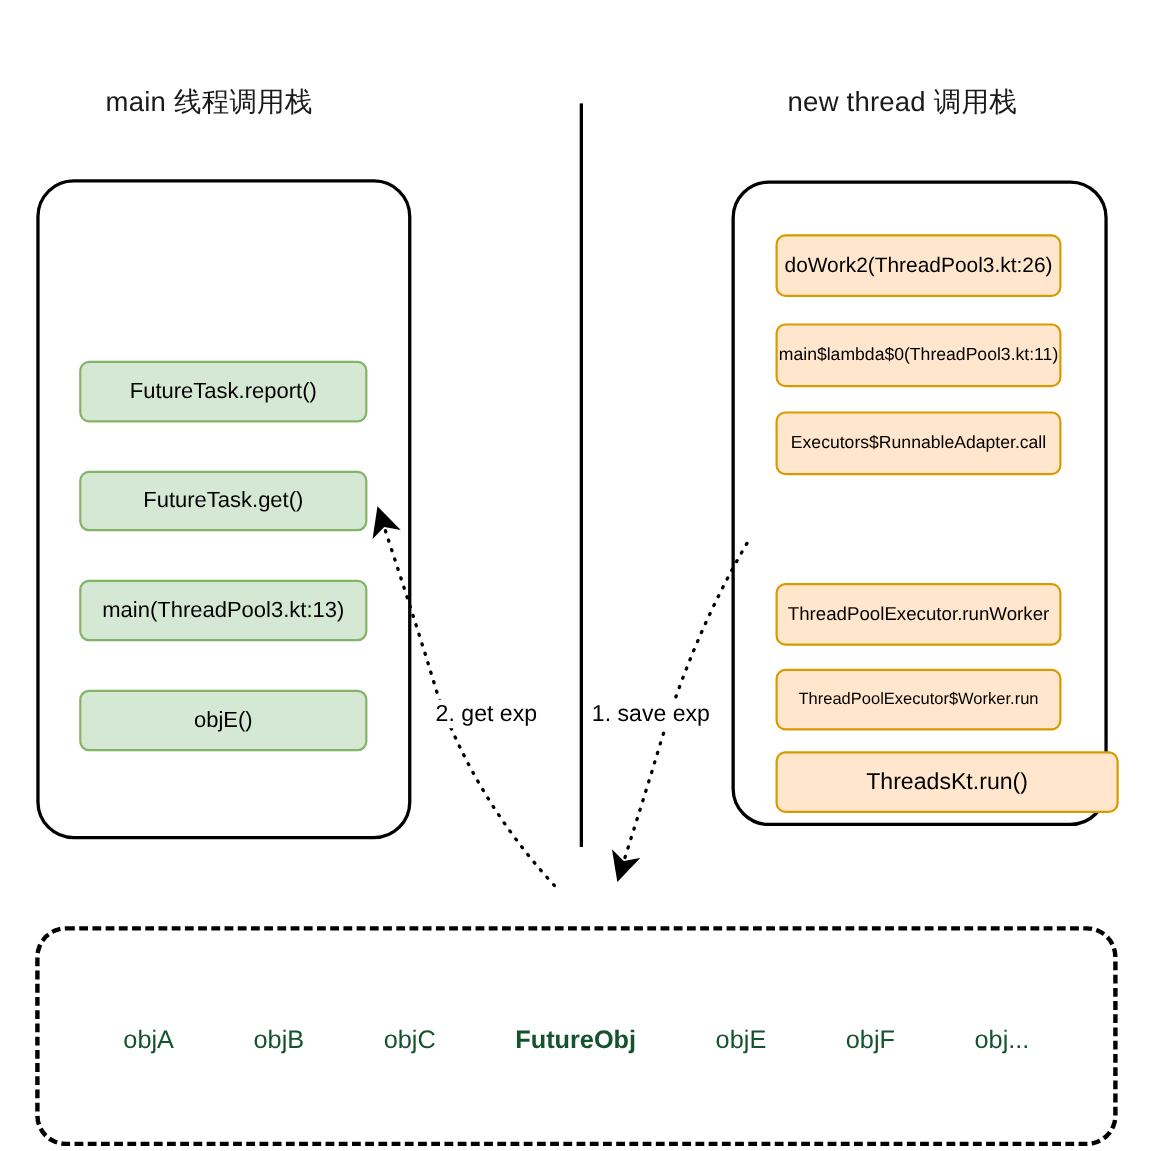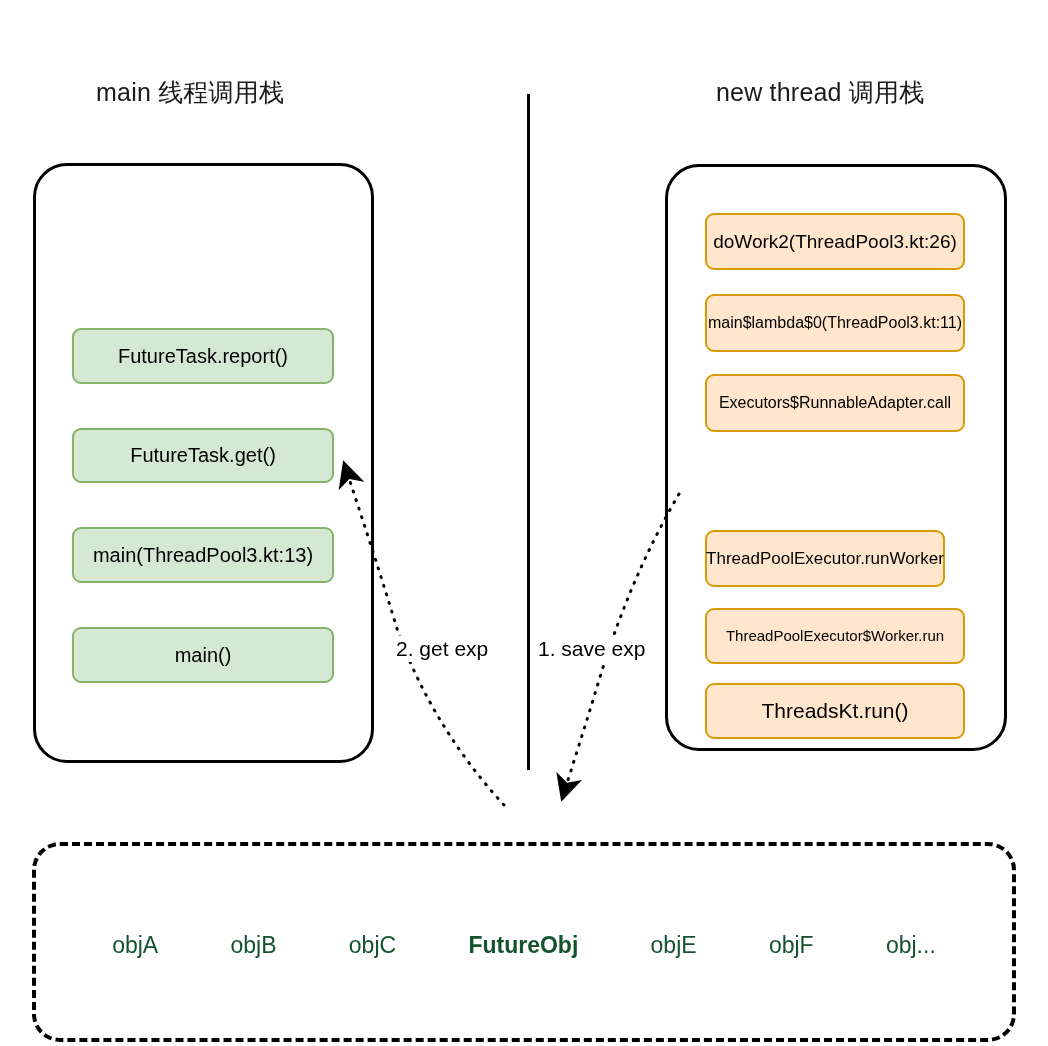--- a/index.html
+++ b/index.html
@@ -82,23 +82,23 @@
   #f-l0 { left: 72px;  top: 296px; width: 262px; height: 56px; font-size: 20px; }
   #f-l1 { left: 72px;  top: 396px; width: 262px; height: 55px; font-size: 20px; }
   #f-l2 { left: 72px;  top: 495px; width: 262px; height: 56px; font-size: 20px; }
   #f-l3 { left: 72px;  top: 595px; width: 262px; height: 56px; font-size: 20px; }
 
   
   #f-r0 { left: 705px; top: 181px; width: 260px; height: 57px; font-size: 19px; }
   #f-r1 { left: 705px; top: 262px; width: 260px; height: 58px; font-size: 16px; }
   #f-r2 { left: 705px; top: 342px; width: 260px; height: 58px; font-size: 16px; }
   #f-r3 { left: 705px; top: 421px; width: 260px; height: 57px; font-size: 20px; }
-  #f-r4 { left: 705px; top: 498px; width: 240px; height: 57px; font-size: 17px; }
+  #f-r4 { left: 705px; top: 498px; width: 260px; height: 57px; font-size: 17px; }
   #f-r5 { left: 705px; top: 576px; width: 260px; height: 56px; font-size: 15px; }
-  #f-r6 { left: 705px; top: 651px; width: 260px; height: 56px; font-size: 21px; }
+  #f-r6 { left: 705px; top: 651px; width: 312px; height: 56px; font-size: 21px; }
 
   
   .arrow-label {
     position: absolute;
     font-size: 21px;
     color: #000000;
     white-space: nowrap;
     background: #ffffff;
     padding: 1px 3px;
     text-align: center;
@@ -165,21 +165,21 @@
   <div class="frame green" id="f-l0">
     <span>FutureTask.report()</span>
   </div>
   <div class="frame green" id="f-l1">
     <span>FutureTask.get()</span>
   </div>
   <div class="frame green" id="f-l2">
     <span>main(ThreadPool3.kt:13)</span>
   </div>
   <div class="frame green" id="f-l3">
-    <span>main()</span>
+    <span>objE()</span>
   </div>
 
   <div class="stack-box" id="stack-new"></div>
 
   <div class="frame orange" id="f-r0">
     <span>doWork2(ThreadPool3.kt:26)</span>
   </div>
   <div class="frame orange" id="f-r1">
     <span>main$lambda$0(ThreadPool3.kt:11)</span>
   </div>

